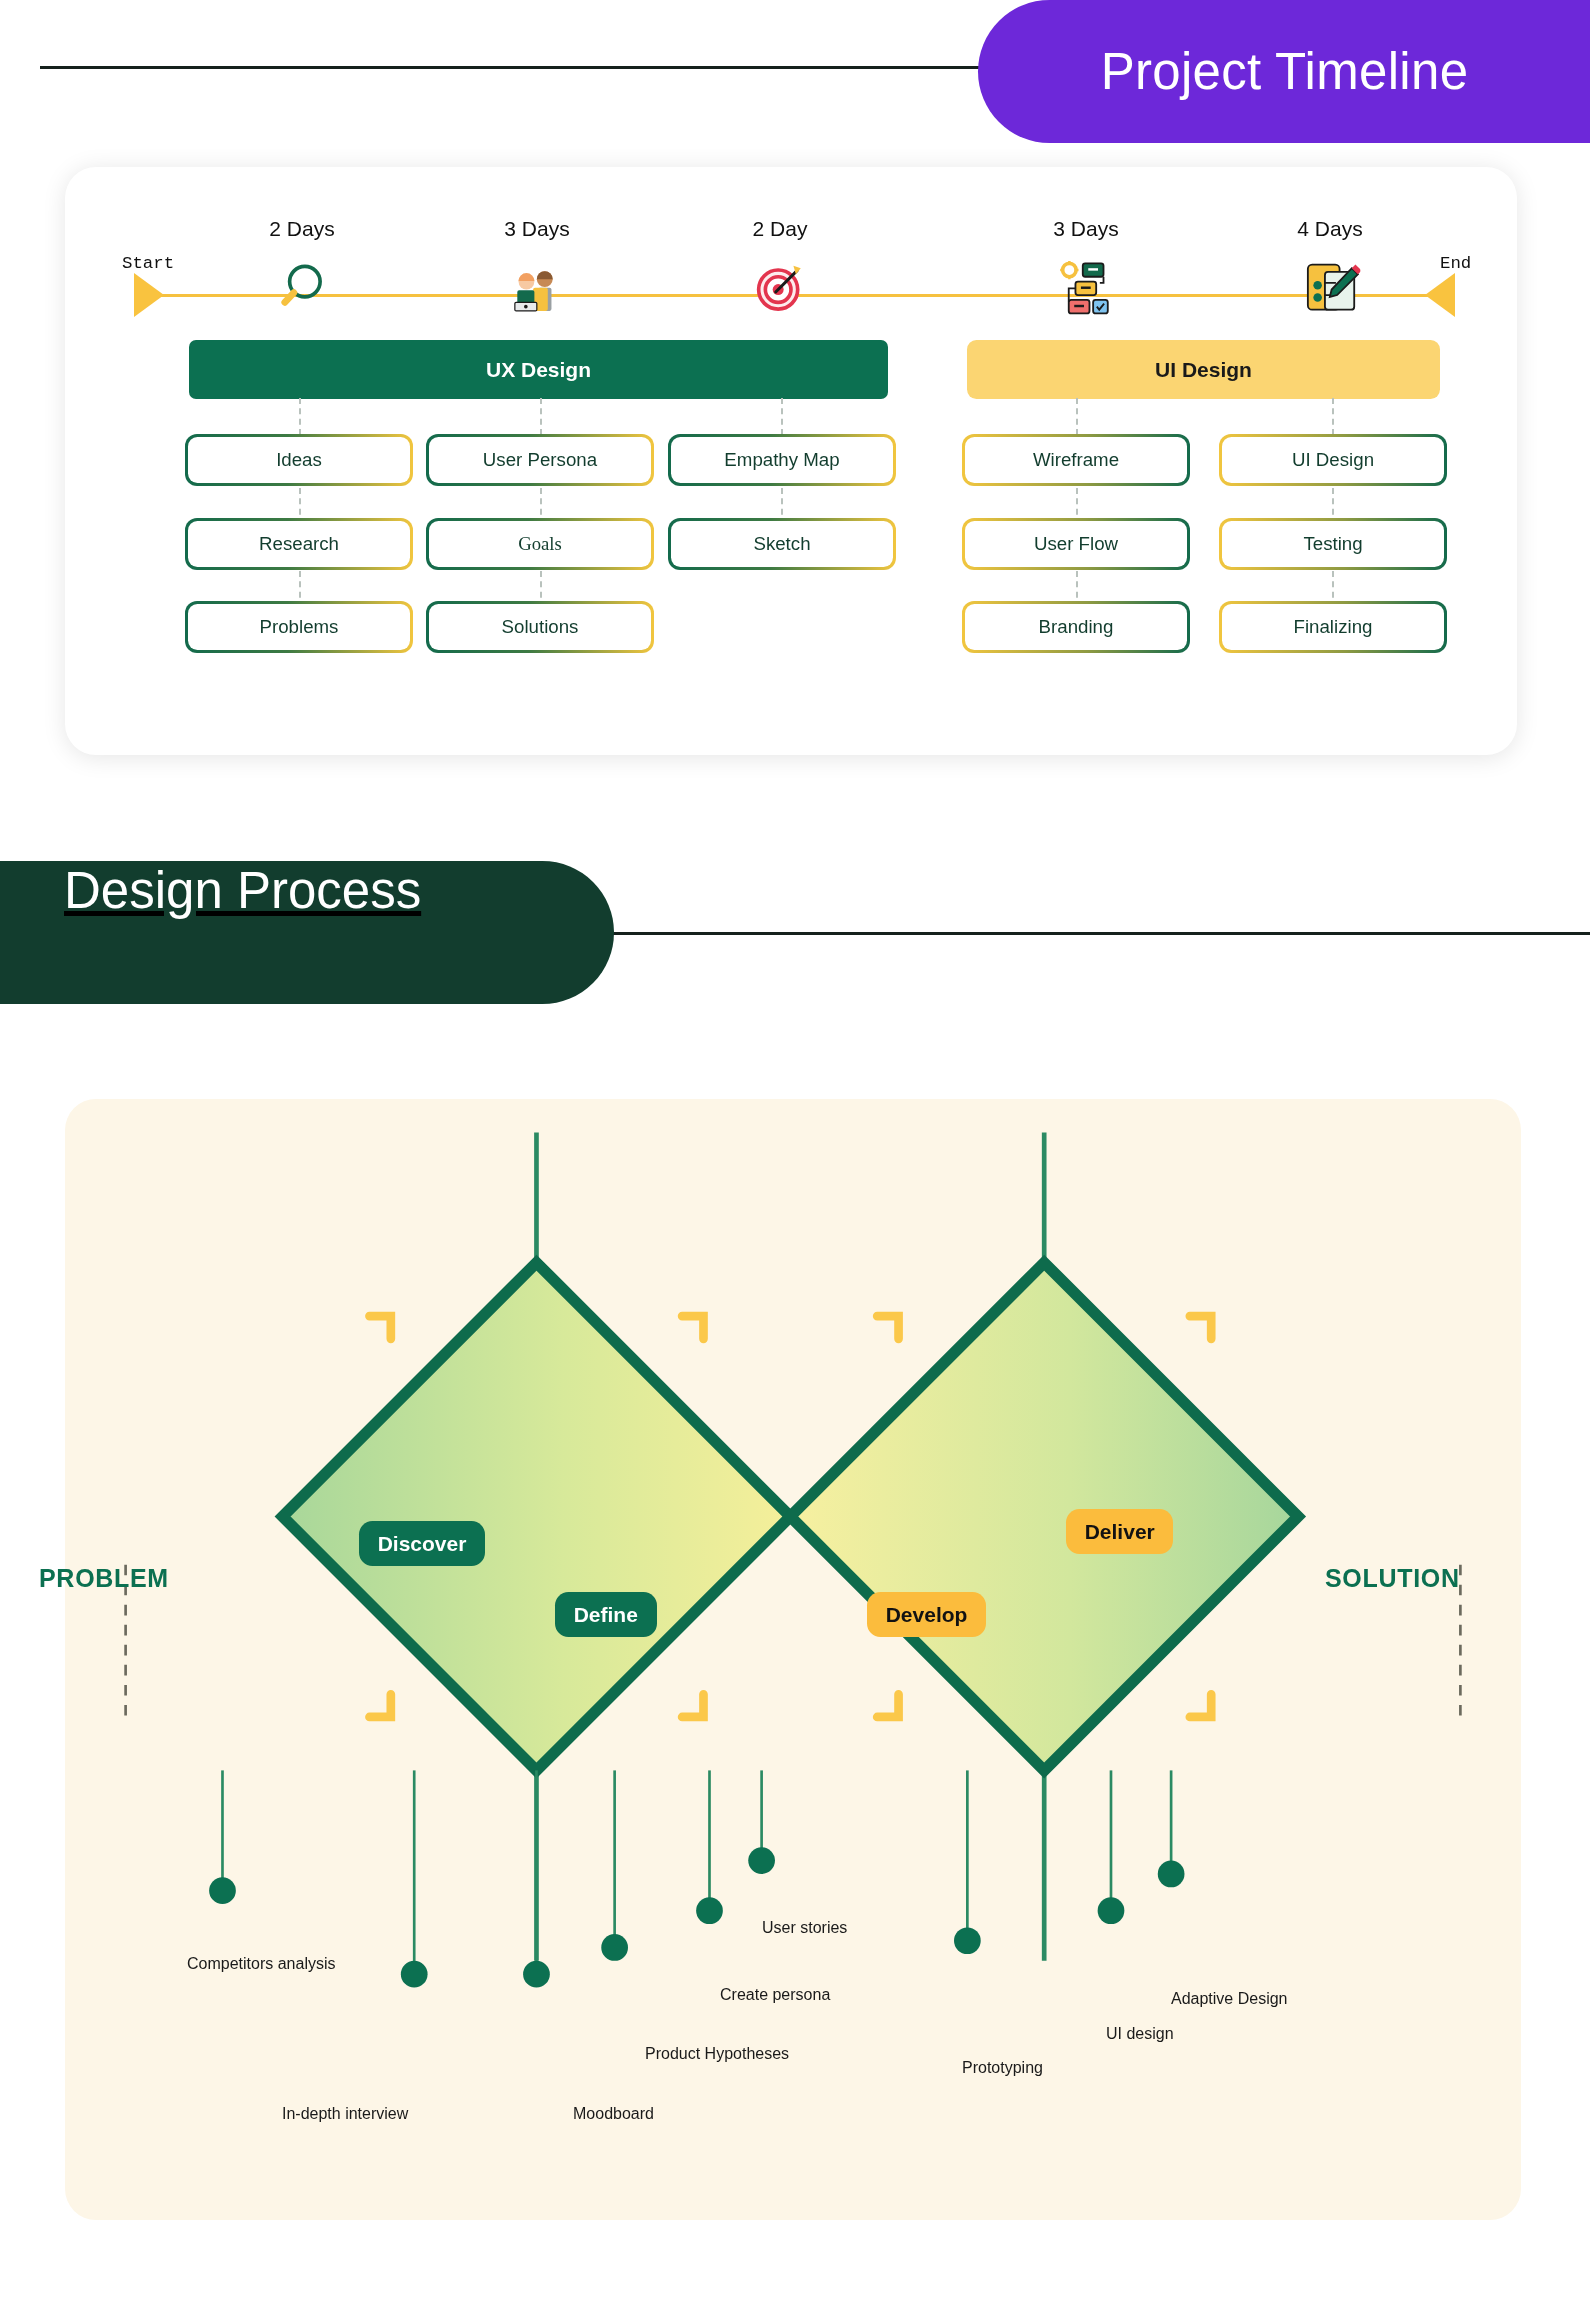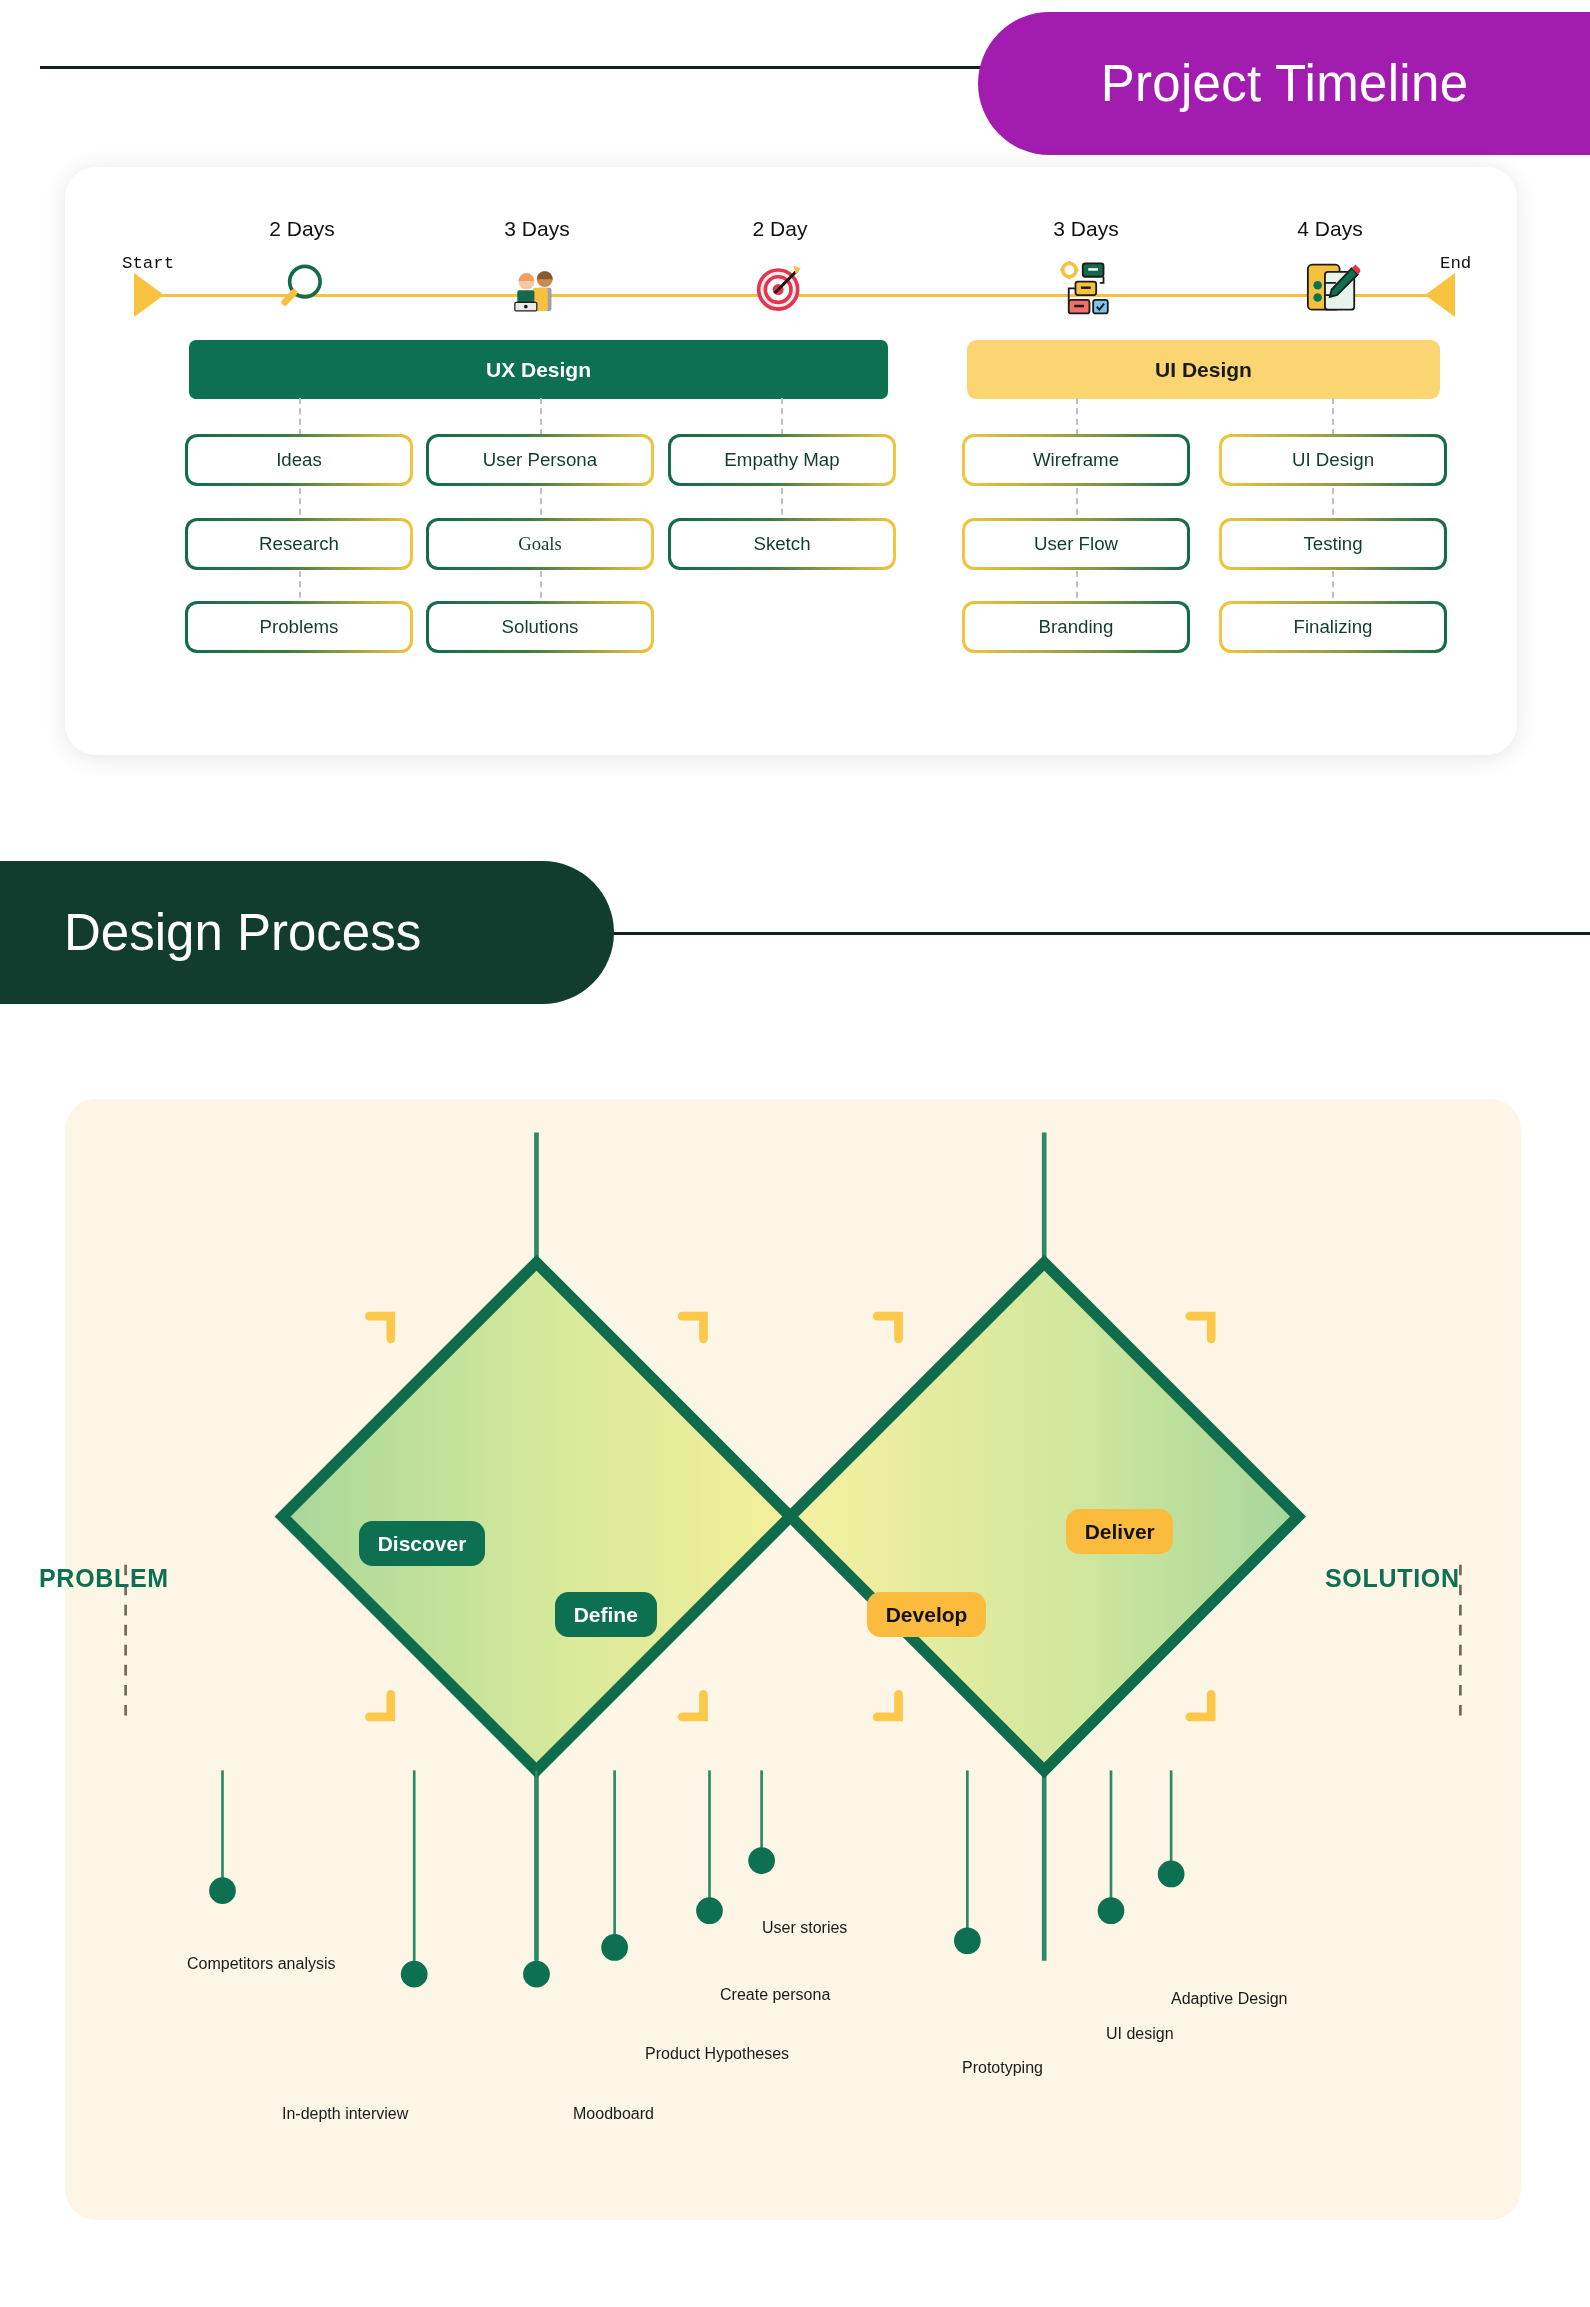--- a/index.html
+++ b/index.html
@@ -11,22 +11,22 @@
     overflow:hidden;
   }
   .page{position:absolute;inset:0;}
 
   
   .hdr1-rule{
     position:absolute;left:40px;top:66px;width:949px;height:2.7px;
     background:#16211d;
   }
   .hdr1-pill{
-    position:absolute;left:978px;top:12px;width:613px;height:143px;
-    background:#a21caf;
+    position:absolute;left:978px;top:0;width:613px;height:143px;
+    background:#6d28d9;
     border-top-left-radius:74px;border-bottom-left-radius:74px;
     display:flex;align-items:center;justify-content:center;
   }
   .hdr1-pill span{
     color:#ffffff;font-size:51px;font-weight:400;letter-spacing:0.3px;
     font-family:"Liberation Sans", sans-serif;
   }
 
   
   .tl-card{
@@ -93,21 +93,21 @@
 
   
   .hdr2-rule{
     position:absolute;left:601px;top:932px;width:989px;height:2.7px;
     background:#16211d;
   }
   .hdr2-pill{
     position:absolute;left:0;top:861px;width:614px;height:143px;
     background:#123d2e;
     border-top-right-radius:74px;border-bottom-right-radius:74px;
-    display:flex;align-items:center;
+    display:flex;text-decoration:underline;
   }
   .hdr2-pill span{
     color:#ffffff;font-size:51px;font-weight:400;margin-left:64px;
     font-family:"Liberation Sans", sans-serif;
   }
 
   
   .dp-card{
     position:absolute;left:65px;top:1099px;width:1456px;height:1121px;
     background:#fdf6e7;border-radius:31px;overflow:hidden;

